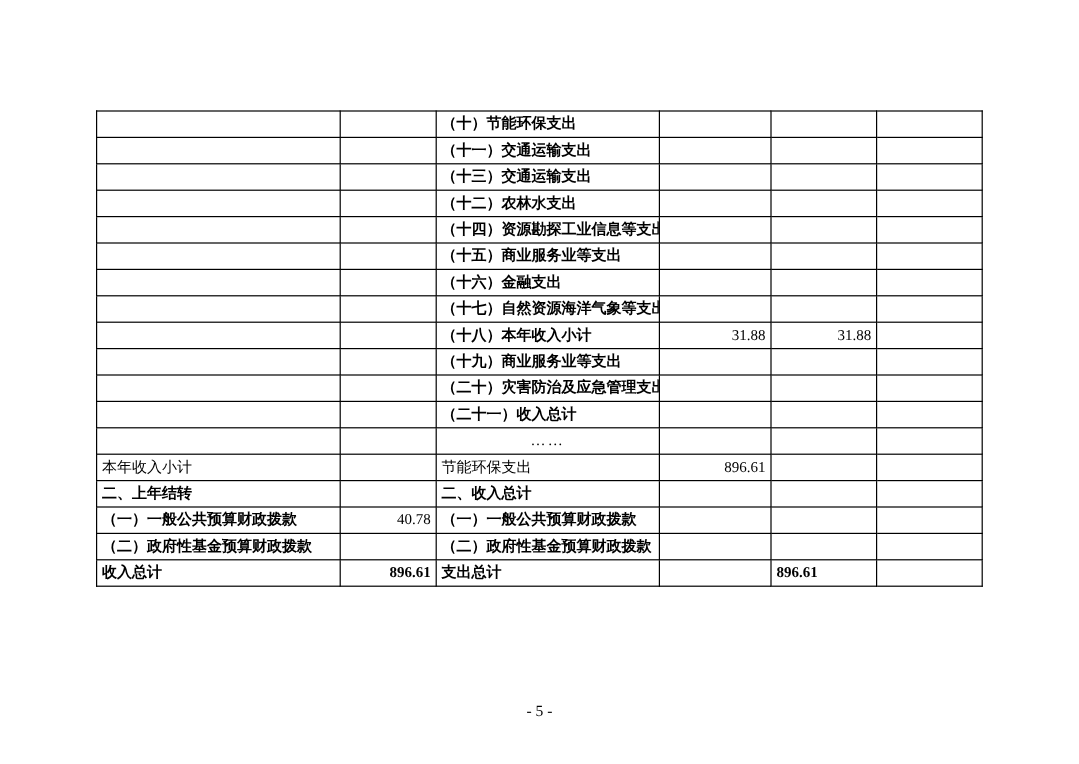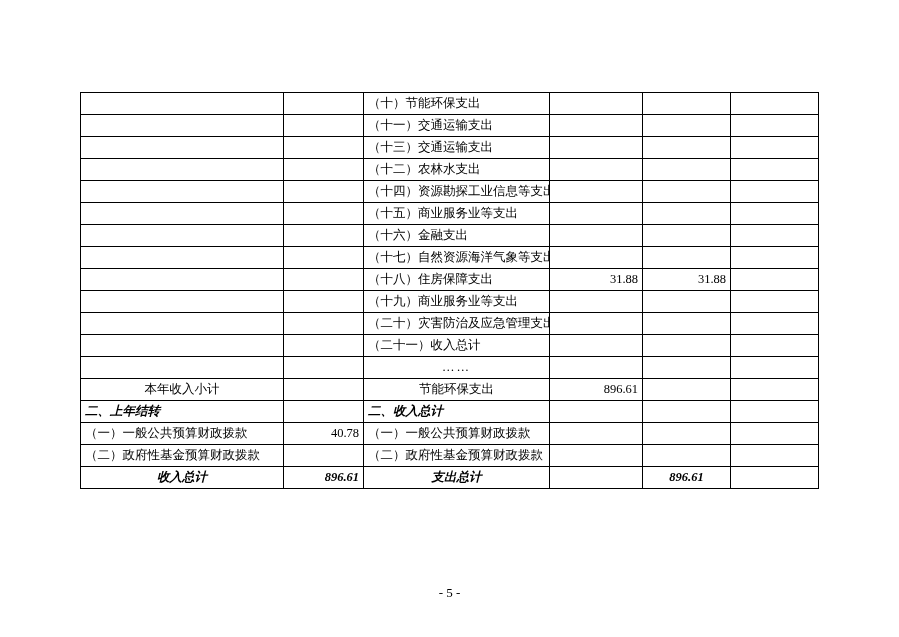--- a/index.html
+++ b/index.html
@@ -42,24 +42,24 @@
     white-space: nowrap;
     overflow: hidden;
   }
   .c1 { width: 203px; }
   .c2 { width: 80px; }
   .c3 { width: 186px; }
   .c4 { width: 93px; }
   .c5 { width: 88px; }
   .c6 { width: 88px; }
 
-  .txt-left   { text-align: left; }
-  .txt-center { text-align: center; }
+  .txt-left   { text-align: left; font-weight: bold; }
+  .txt-center { text-align: left; }
   .txt-right  { text-align: right; padding-right: 8px; }
-  .bold       { font-weight: bold; font-style: italic; }
+  .bold       { font-weight: bold; }
   .dots       { text-align: center; letter-spacing: 2px; }
 
   .page-number {
     position: absolute;
     left: 0;
     top: 585px;
     width: 899px;
     text-align: center;
     font-size: 13px;
     font-family: "Liberation Serif", serif;
@@ -141,21 +141,21 @@
             <td class="txt-left"></td>
             <td class="txt-right"></td>
             <td class="txt-left">（十七）自然资源海洋气象等支出</td>
             <td class="txt-right"></td>
             <td class="txt-right"></td>
             <td class="txt-right"></td>
           </tr>
           <tr>
             <td class="txt-left"></td>
             <td class="txt-right"></td>
-            <td class="txt-left">（十八）住房保障支出</td>
+            <td class="txt-left">（十八）本年收入小计</td>
             <td class="txt-right">31.88</td>
             <td class="txt-right">31.88</td>
             <td class="txt-right"></td>
           </tr>
           <tr>
             <td class="txt-left"></td>
             <td class="txt-right"></td>
             <td class="txt-left">（十九）商业服务业等支出</td>
             <td class="txt-right"></td>
             <td class="txt-right"></td>

